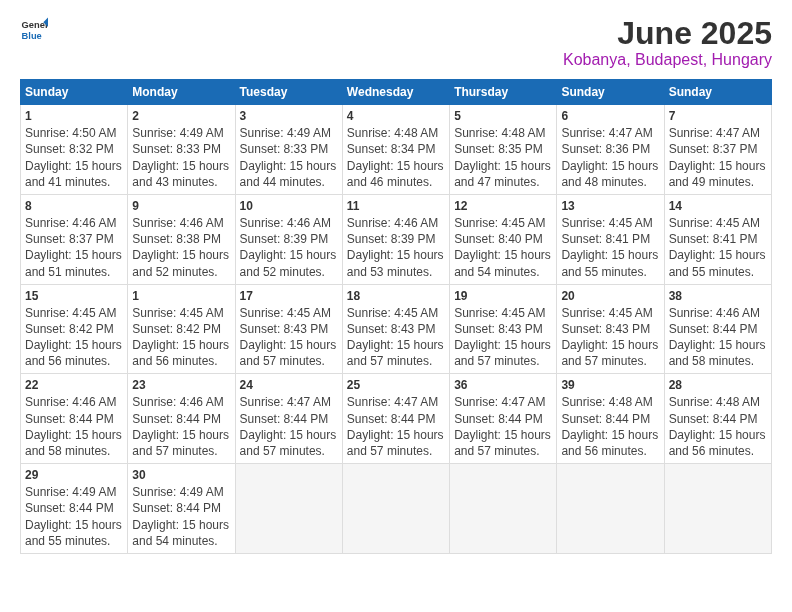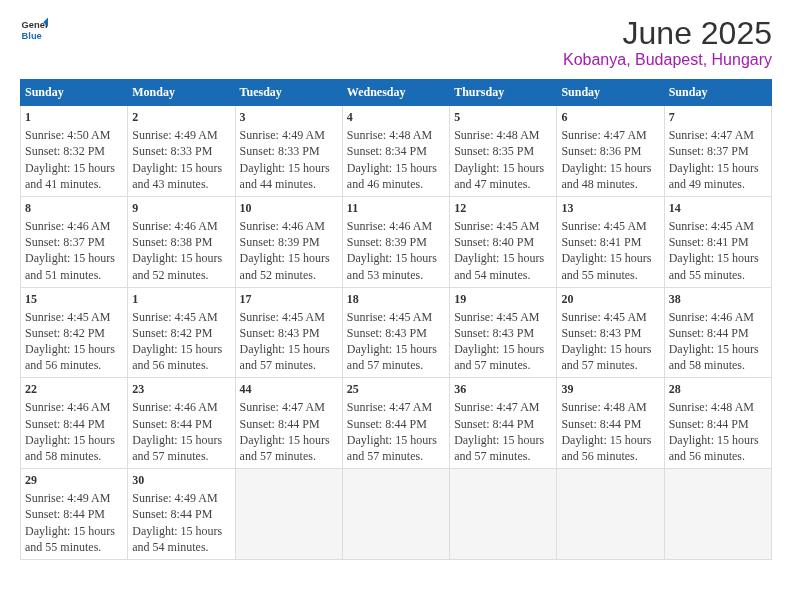--- a/index.html
+++ b/index.html
@@ -30,34 +30,33 @@
     .logo-icon {
       width: 28px;
       height: 28px;
     }
     .title-block {
       text-align: right;
     }
     .title-block h1 {
       font-size: 32px;
       color: #333;
-      font-weight: normal;
+      font-weight: bold;
       line-height: 1.1;
     }
     .title-block h2 {
       font-size: 16px;
       color: #a21caf;
       font-weight: normal;
     }
     .calendar {
       width: 100%;
       border-collapse: collapse;
       font-size: 10.5px;
       color: #333;
-      font-family: Liberation Serif, serif;
     }
     .calendar thead tr th {
       background: #1a6bb5;
       color: #fff;
       padding: 5px 4px;
       text-align: left;
       font-size: 12px;
       font-weight: bold;
       border: 1px solid #1a6bb5;
     }
@@ -212,21 +211,21 @@
         <tr>
           <td>
             <span class="day-num">22</span>
             <div class="day-info">Sunrise: 4:46 AM<br>Sunset: 8:44 PM<br>Daylight: 15 hours<br>and 58 minutes.</div>
           </td>
           <td>
             <span class="day-num">23</span>
             <div class="day-info">Sunrise: 4:46 AM<br>Sunset: 8:44 PM<br>Daylight: 15 hours<br>and 57 minutes.</div>
           </td>
           <td>
-            <span class="day-num">44</span>
+            <span class="day-num">24</span>
             <div class="day-info">Sunrise: 4:47 AM<br>Sunset: 8:44 PM<br>Daylight: 15 hours<br>and 57 minutes.</div>
           </td>
           <td>
             <span class="day-num">25</span>
             <div class="day-info">Sunrise: 4:47 AM<br>Sunset: 8:44 PM<br>Daylight: 15 hours<br>and 57 minutes.</div>
           </td>
           <td>
             <span class="day-num">36</span>
             <div class="day-info">Sunrise: 4:47 AM<br>Sunset: 8:44 PM<br>Daylight: 15 hours<br>and 57 minutes.</div>
           </td>

